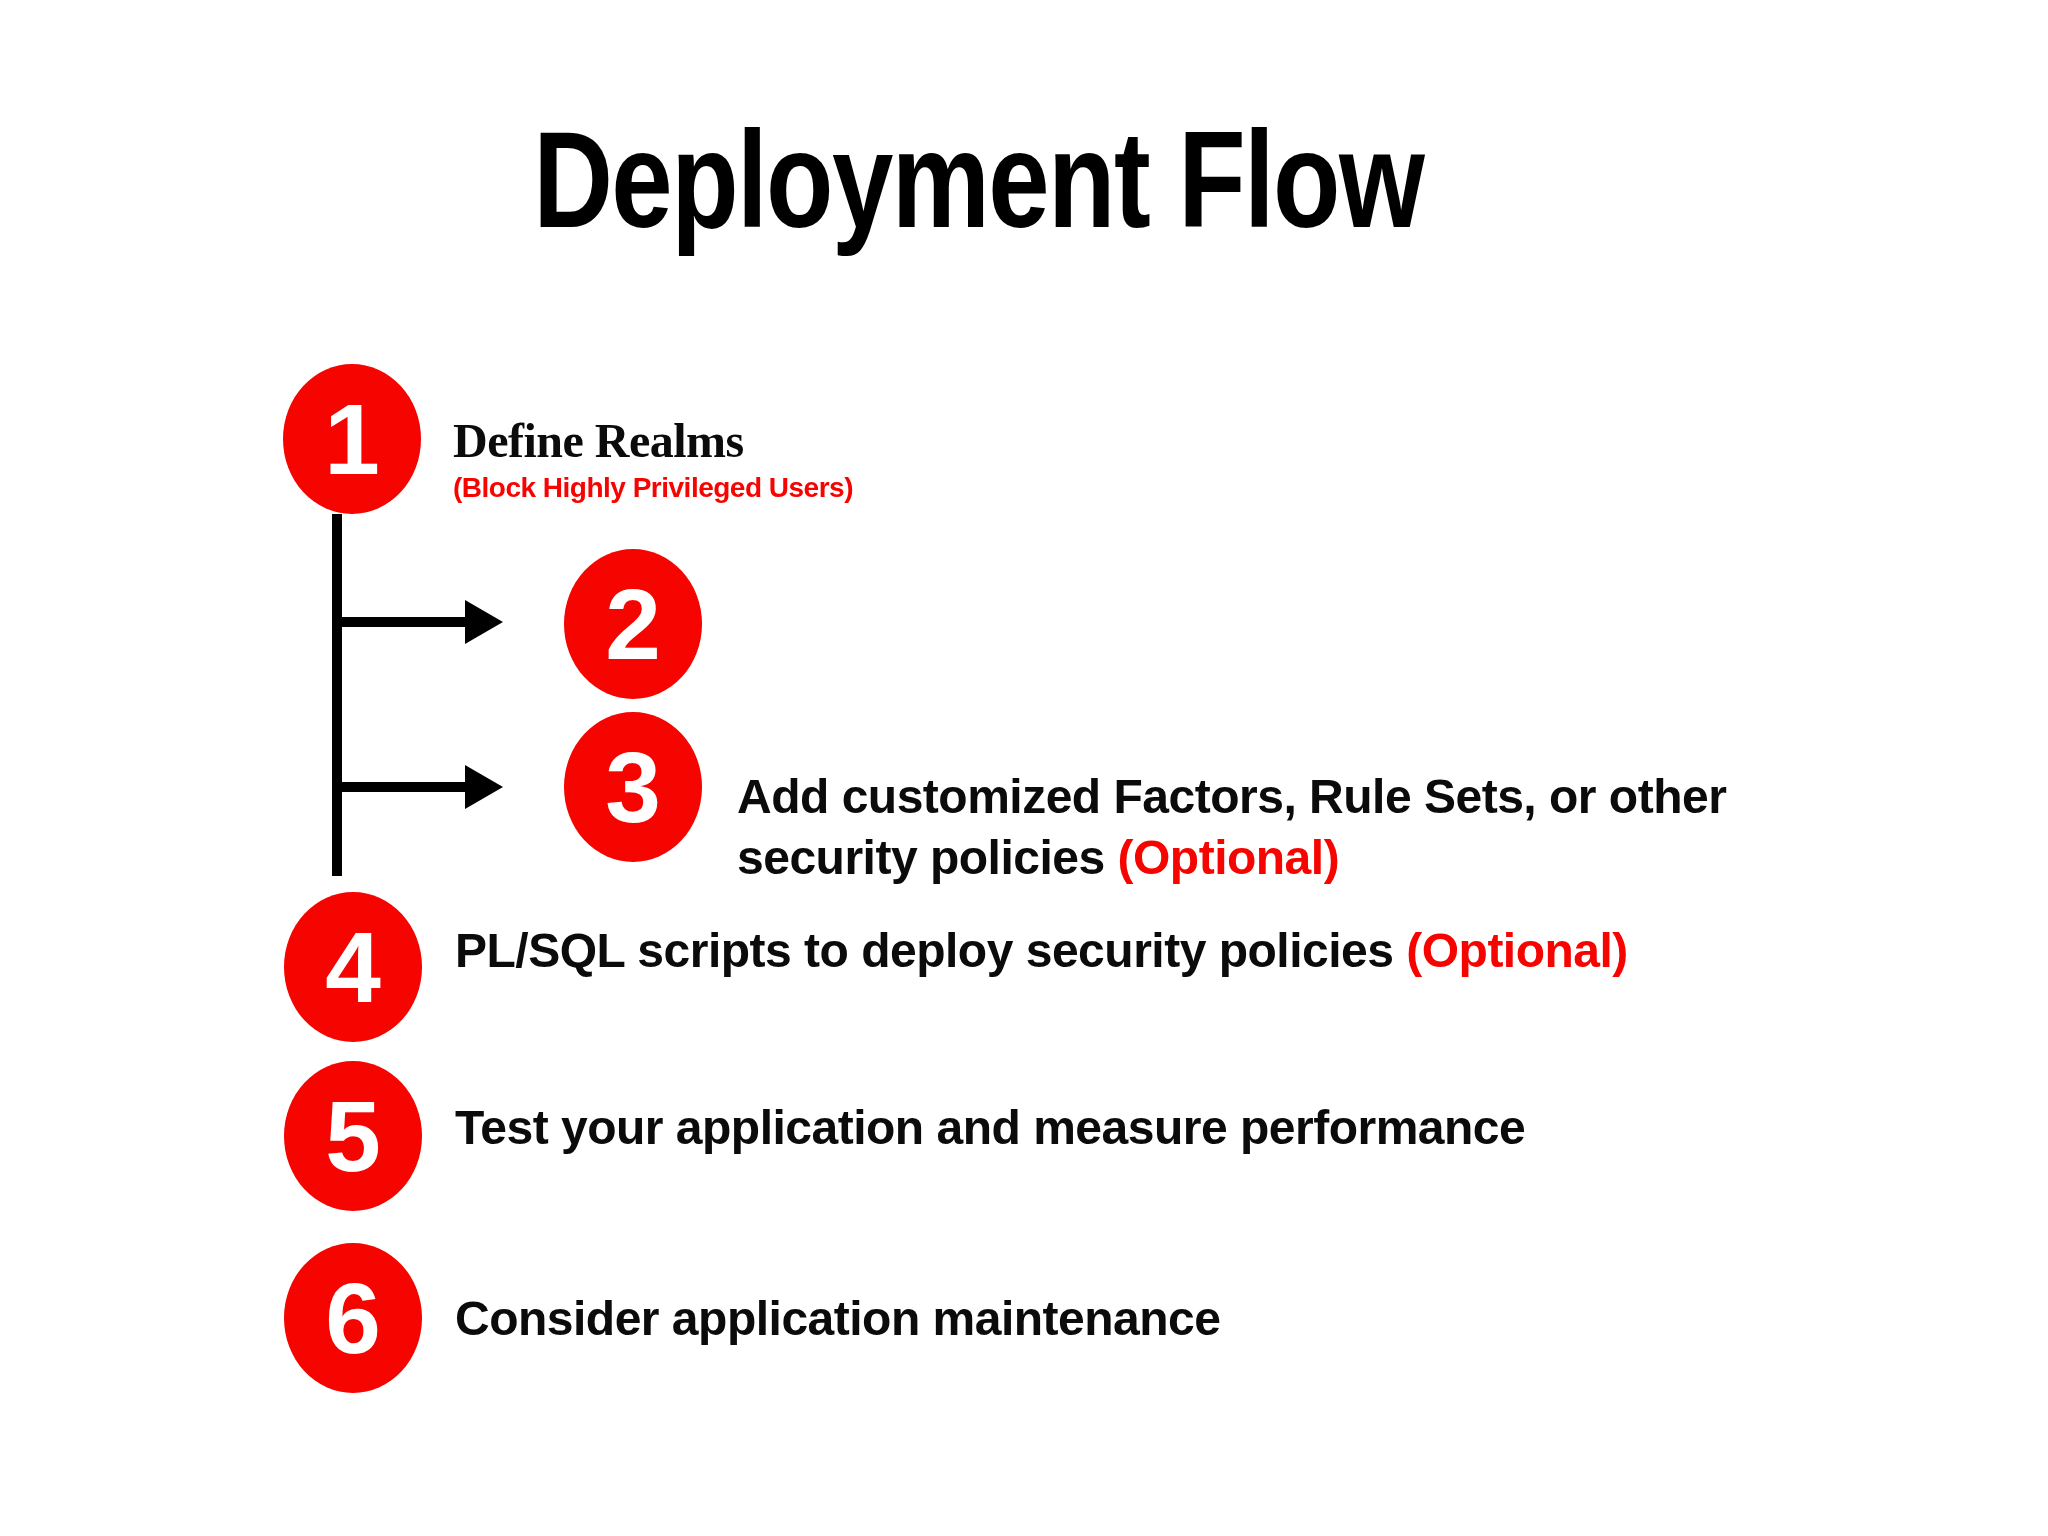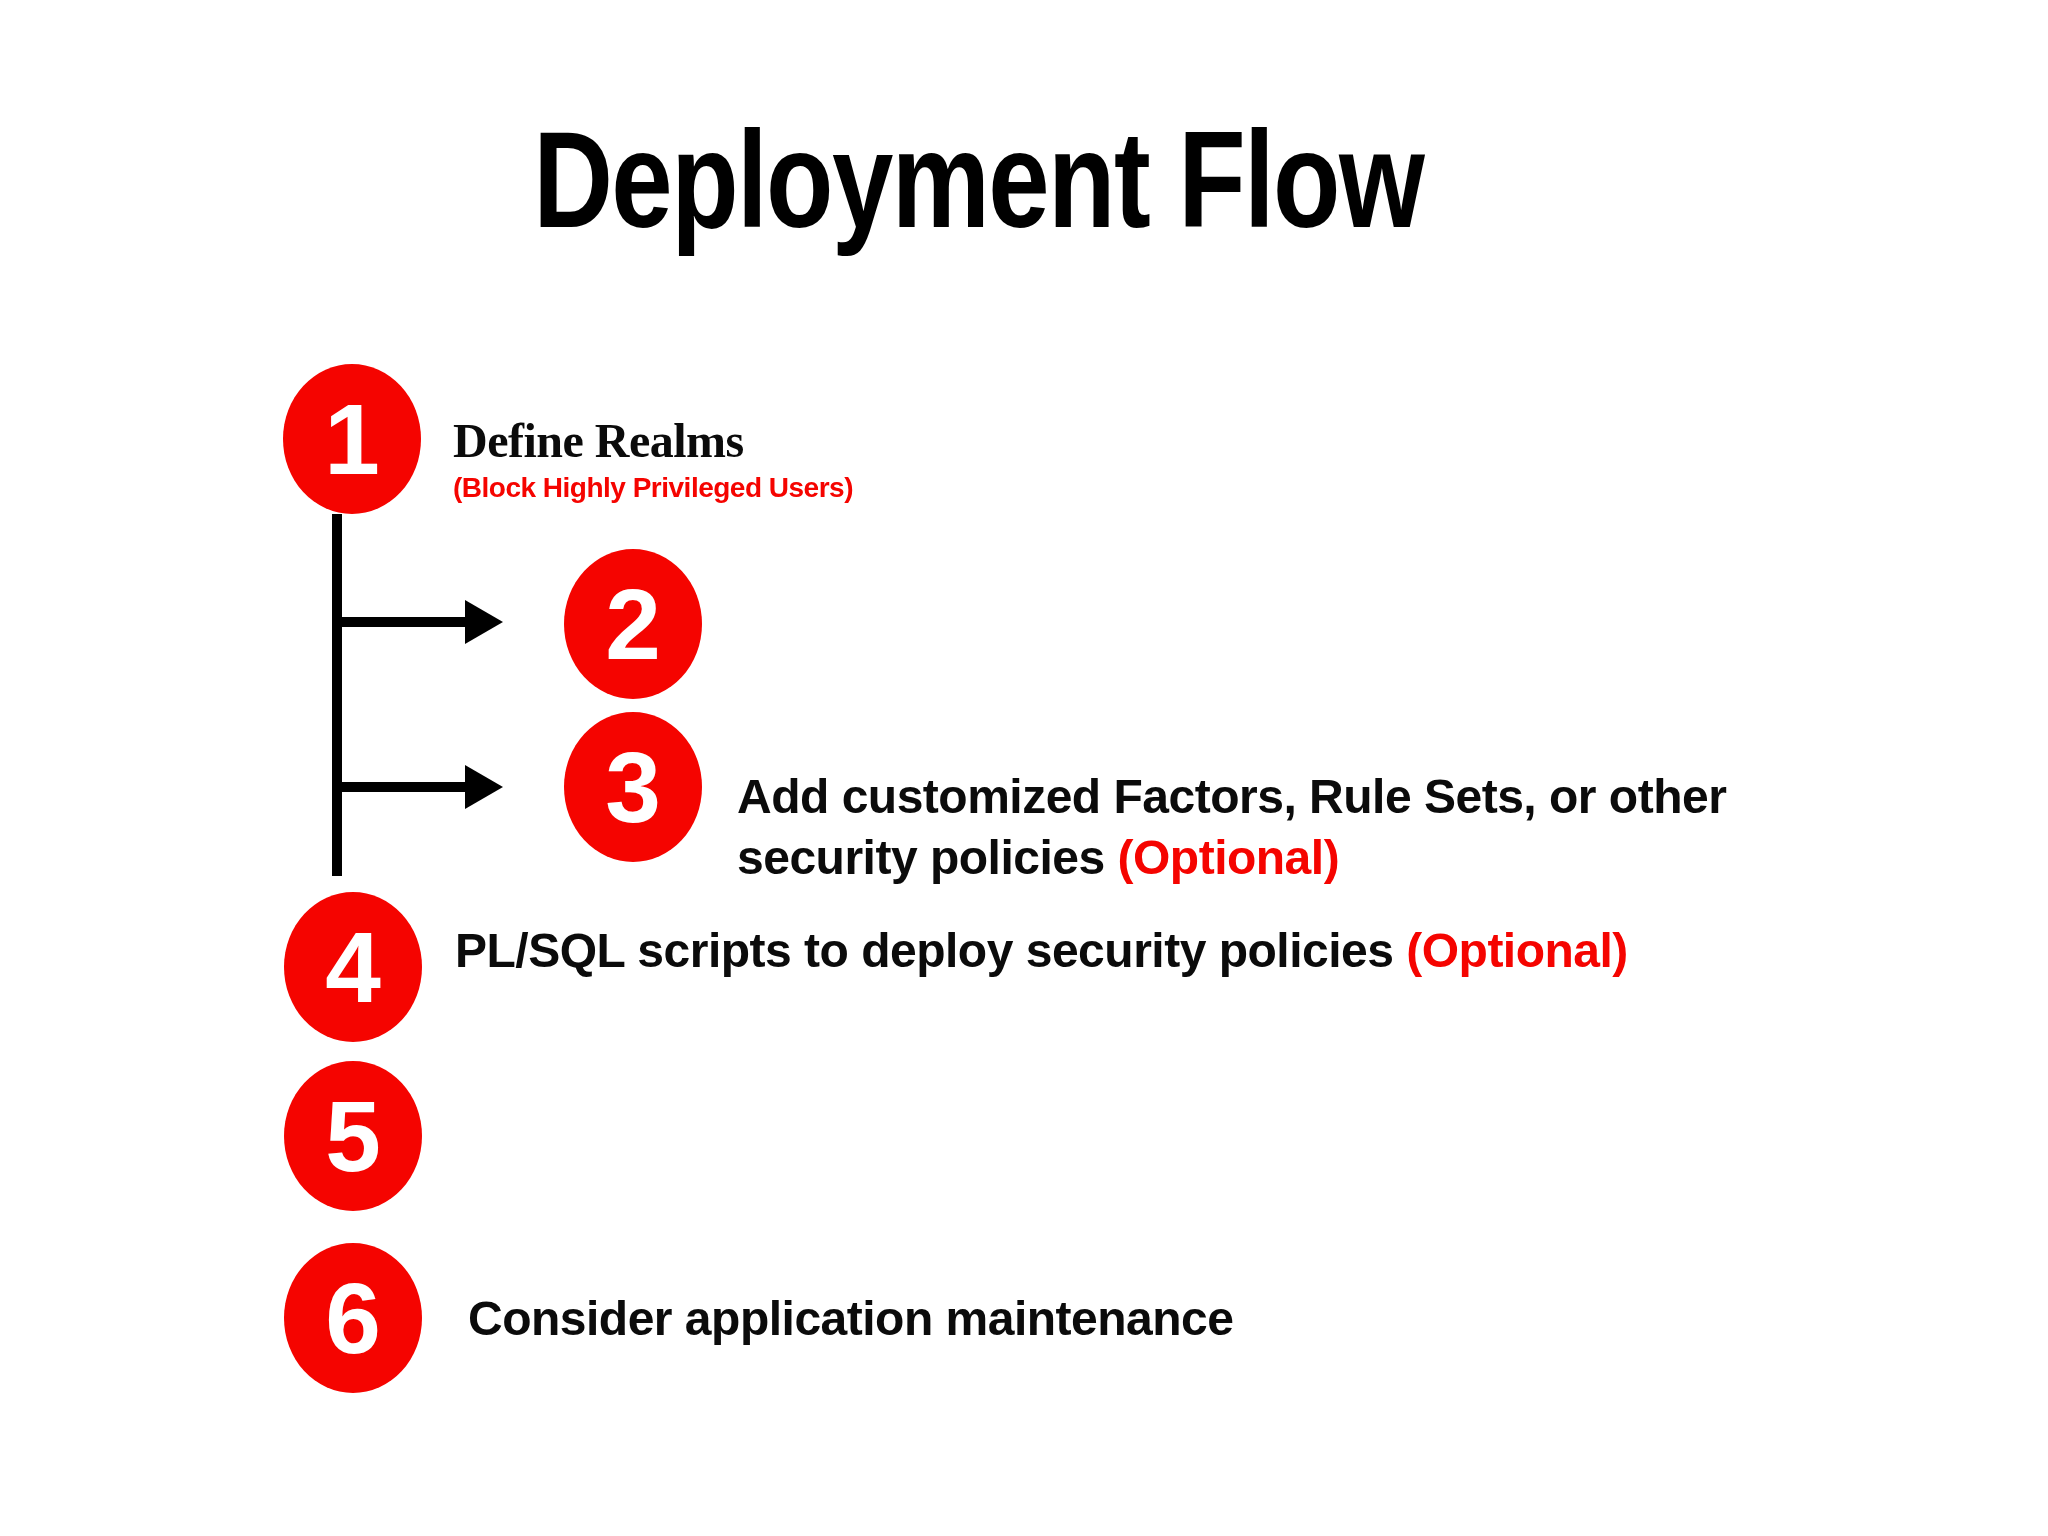--- a/index.html
+++ b/index.html
@@ -117,19 +117,20 @@
   <div class="label wrap" style="left:737px; top:766px;"><span>Add customized Factors, Rule Sets, or other security policies</span> <span class="opt">(Optional)</span></div>
 
   <div class="circle" style="left:284px; top:892px;">
     <span>4</span>
   </div>
   <div class="label" style="left:455px; top:920px;"><span>PL/SQL scripts to deploy security policies</span> <span class="opt">(Optional)</span></div>
 
   <div class="circle" style="left:284px; top:1061px;">
     <span>5</span>
   </div>
+  <div class="label" style="left:455px; top:1097px;">Test your application and measure performance</div>
 
   <div class="circle" style="left:284px; top:1243px;">
     <span>6</span>
   </div>
-  <div class="label" style="left:455px; top:1288px;margin-left:13px;">Consider application maintenance</div>
+  <div class="label" style="left:455px; top:1288px;">Consider application maintenance</div>
 
 </div>
 
 </body></html>

